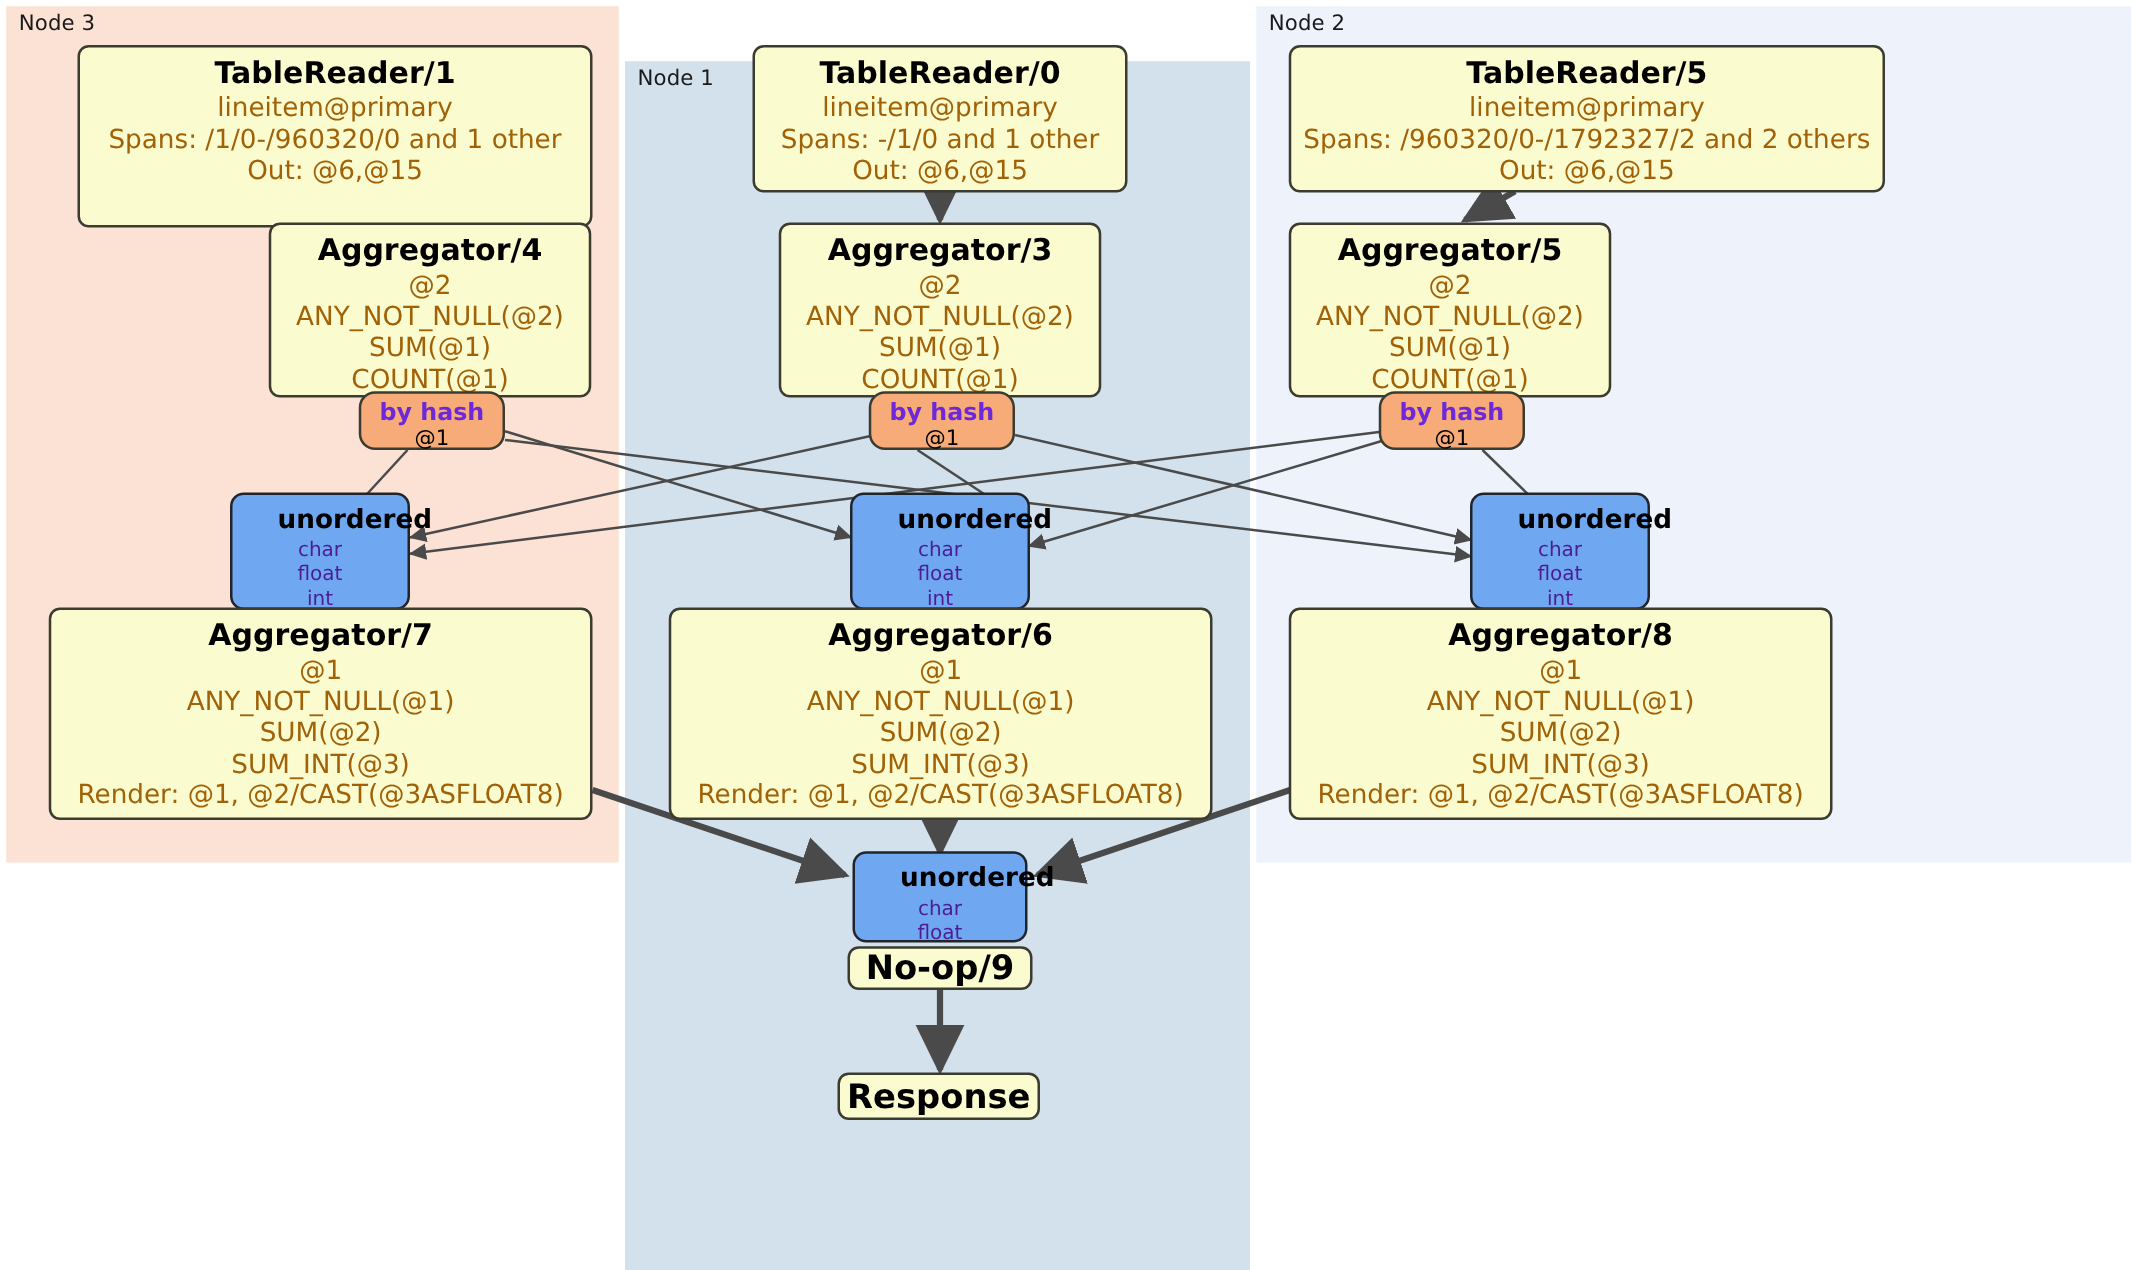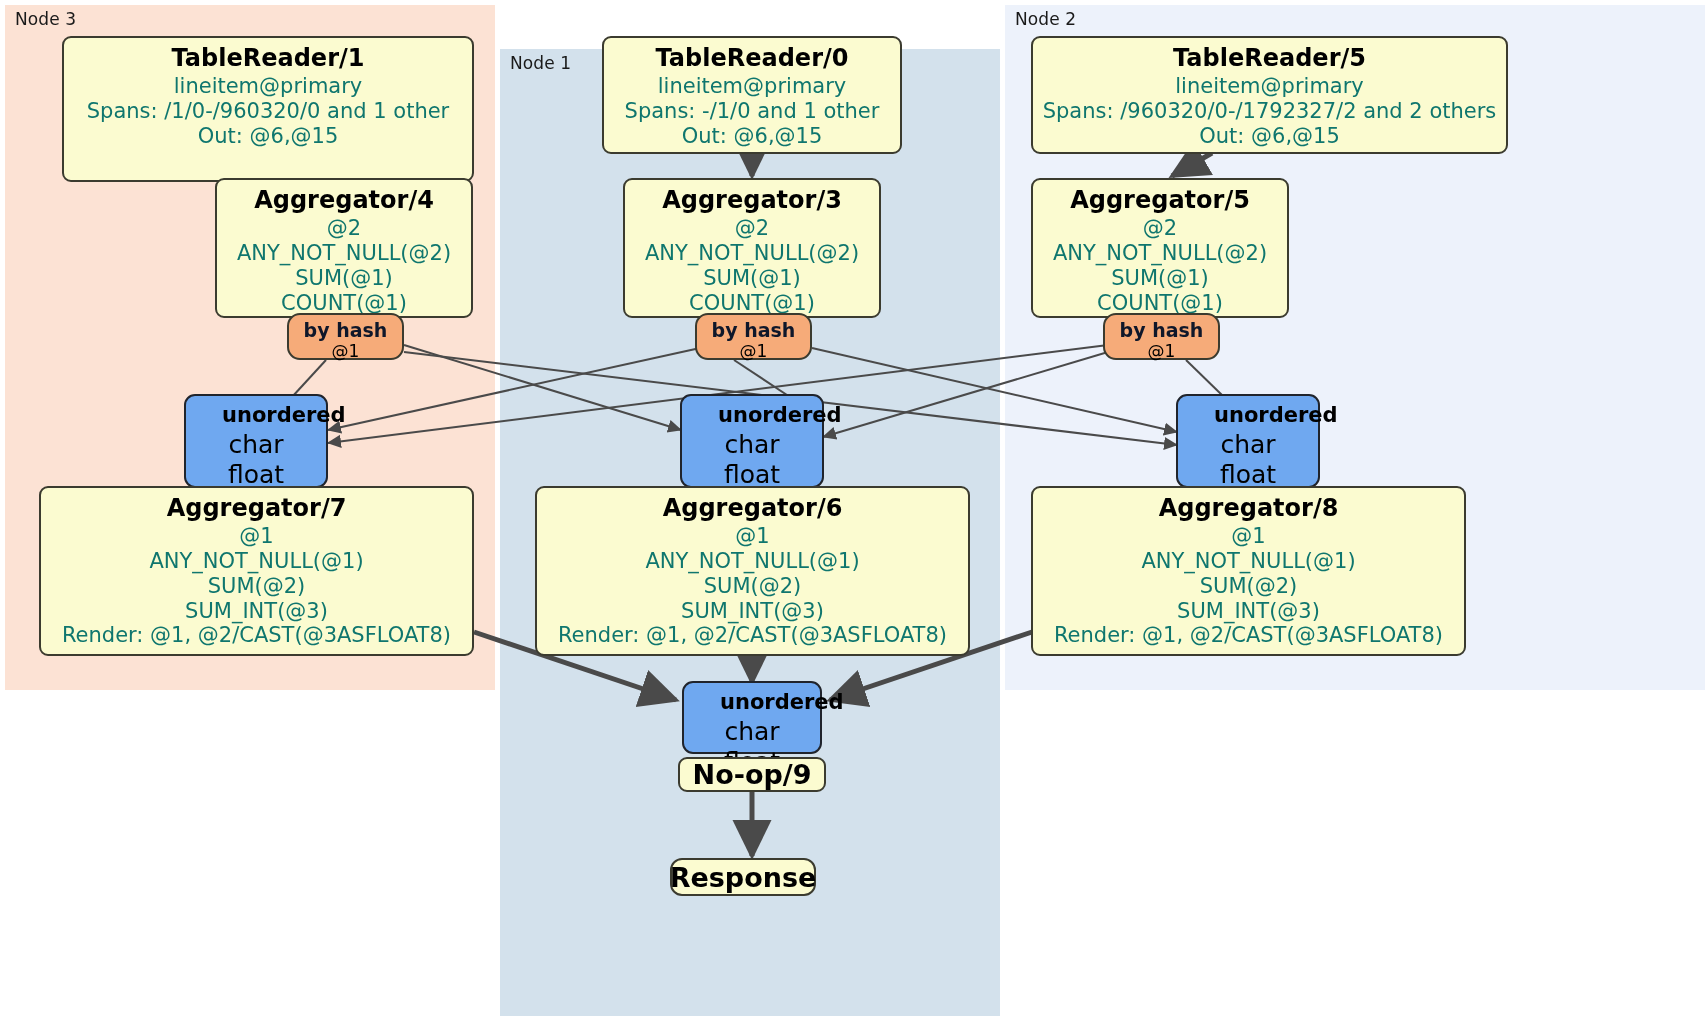--- a/index.html
+++ b/index.html
@@ -25,46 +25,46 @@
   
   .box{
     position:absolute;box-sizing:border-box;
     border:2px solid #3b3b2f;border-radius:9px;
     background:#fbfbd0;
     text-align:center;
     padding-top:6px;
     line-height:1.19;
   }
   .box .ttl{font-weight:bold;font-size:24px;color:#000;display:block;margin-bottom:1px;}
-  .box .ln{font-size:21px;color:#0f766e;display:block;white-space:nowrap;}
+  .box .ln{font-size:21px;color:#a16207;display:block;white-space:nowrap;}
 
   .small-box{
     position:absolute;box-sizing:border-box;
     border:2px solid #3b3b2f;border-radius:9px;background:#fbfbd0;
     display:flex;align-items:center;justify-content:center;
   }
   .small-box .ttl{font-weight:bold;font-size:27px;color:#000;}
 
   
   .router{
     position:absolute;box-sizing:border-box;
     border:2px solid #3b3b2f;border-radius:13px;
     background:#f6ab79;text-align:center;padding-top:5px;line-height:1.14;
   }
-  .router .ttl{font-weight:bold;font-size:19px;color:#0f172a;display:block;}
+  .router .ttl{font-weight:bold;font-size:19px;color:#6d28d9;display:block;}
   .router .ln{font-size:17px;color:#000;display:block;}
 
   
   .sync{
     position:absolute;box-sizing:border-box;
     border:2px solid #20242c;border-radius:11px;
     background:#6fa8f0;text-align:center;padding-top:7px;line-height:1.22;
   }
   .sync .ttl{font-weight:bold;font-size:21px;color:#000;display:block;margin-bottom:1px;padding-left:36px;}
-  .sync .ln{font-size:25px;color:#000000;display:block;}
+  .sync .ln{font-size:16px;color:#4c1d95;display:block;}
 </style>
 </head>
 <body>
 
 <div id="stage">
 
   <div class="lane" id="lane-node3">
     <span class="lane-label">Node 3</span>
   </div>
   <div class="lane" id="lane-node1">
@@ -217,17 +217,17 @@
   <div class="sync" style="left:682px;top:681px;width:140px;height:73px;">
     <span class="ttl">unordered</span>
     <span class="ln">char</span>
     <span class="ln">float</span>
   </div>
 
   <div class="small-box" style="left:678px;top:757px;width:148px;height:35px;">
     <span class="ttl">No-op/9</span>
   </div>
 
-  <div class="small-box" style="left:670px;top:858px;width:146px;height:38px;border-radius:12px;">
+  <div class="small-box" style="left:670px;top:858px;width:162px;height:38px;">
     <span class="ttl">Response</span>
   </div>
 
 </div>
 
 </body></html>

